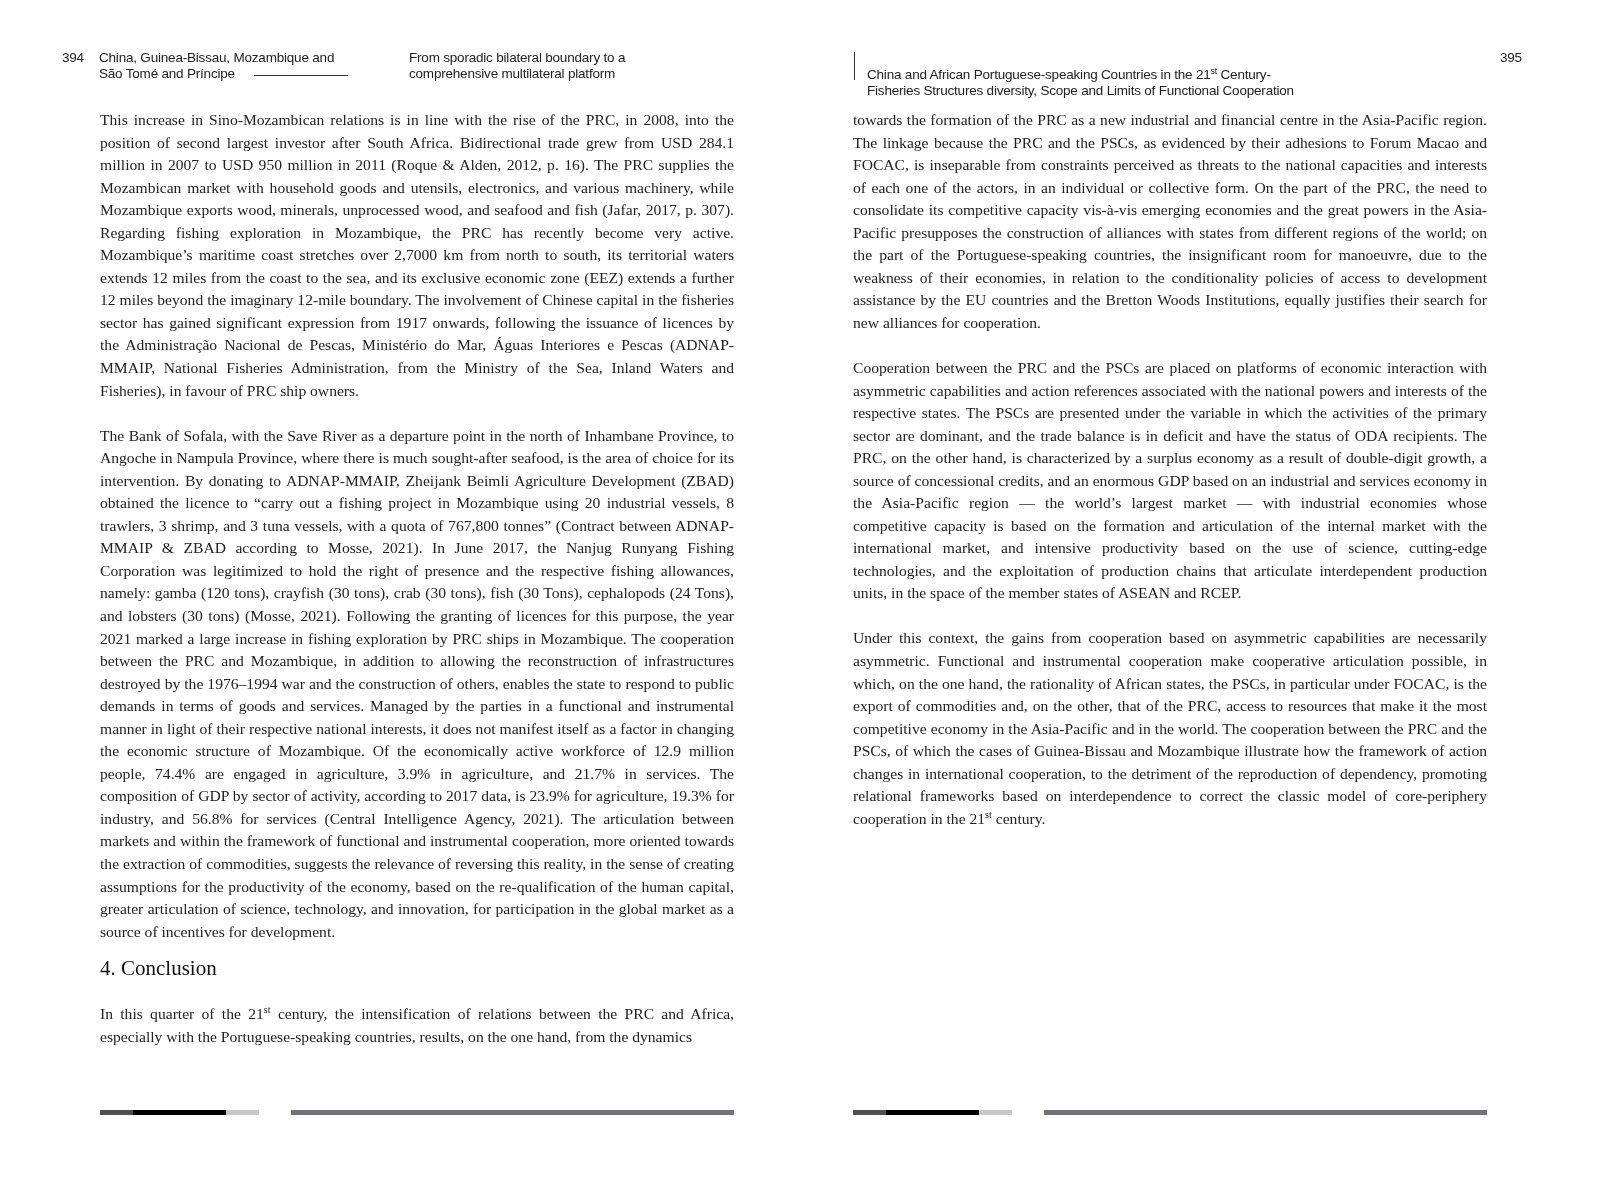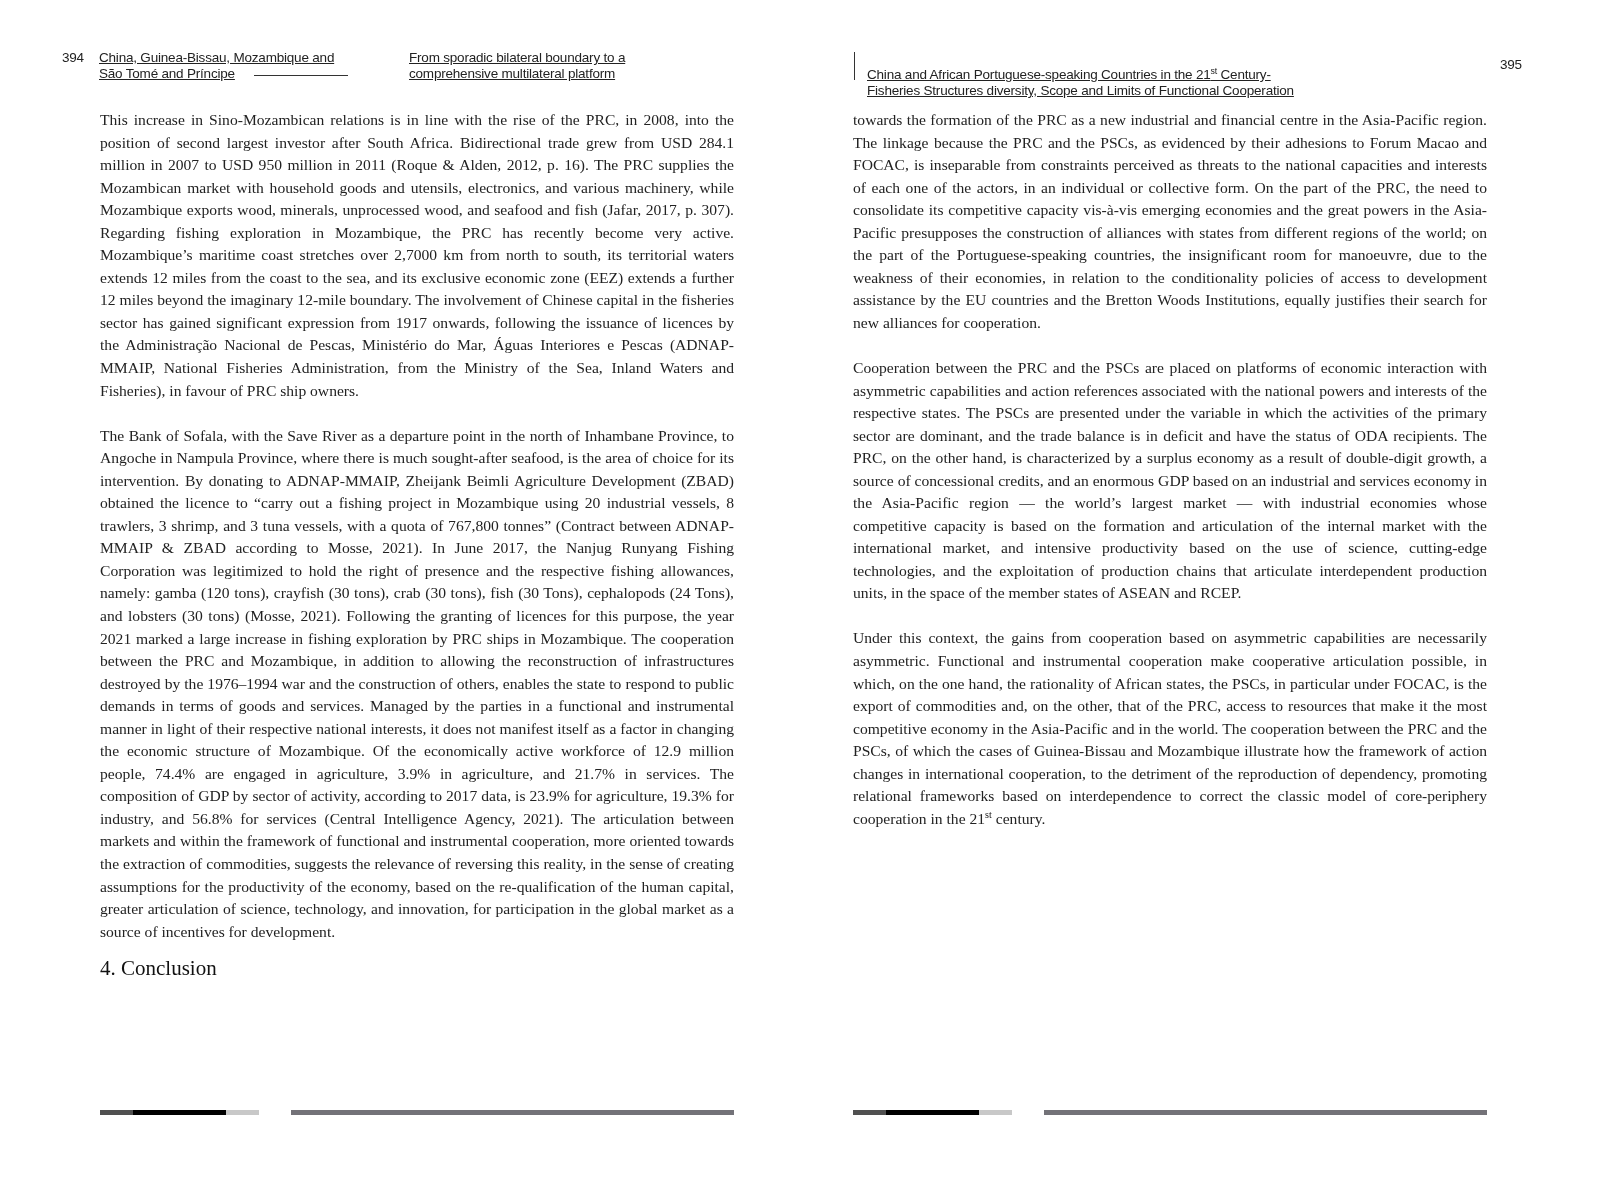--- a/index.html
+++ b/index.html
@@ -4,28 +4,28 @@
 <style>
   html, body { margin:0; padding:0; background:#ffffff; }
   body { width:1600px; height:1200px; position:relative; overflow:hidden;
          font-family:"Liberation Serif", "DejaVu Serif", serif; color:#222; }
   .page { position:absolute; top:8px; height:884px; }
   #page-left { left:0; width:800px; }
   #page-right { left:800px; width:800px; }
 
   .hdr { position:absolute; top:42px; font-family:"Liberation Sans", "DejaVu Sans", sans-serif;
          font-size:13.5px; line-height:16px; color:#222; letter-spacing:-0.2px; }
-  .hdr .line { display:block; white-space:nowrap;text-decoration:underline; }
+  .hdr .line { display:block; white-space:nowrap; }
   #pn-left { left:62px; top:42px; }
   #hdr-left-1 { left:99px; }
   #hdr-left-rule { position:absolute; left:254px; top:67px; width:94px; height:1px; background:#333; }
   #hdr-left-2 { left:409px; }
   #hdr-right-bar { position:absolute; left:54px; top:44px; width:1px; height:28px; background:#333; }
   #hdr-right-1 { left:67px;margin-top:17px; }
-  #pn-right { left:700px; top:42px;margin-top:7px; }
+  #pn-right { left:700px; top:42px; }
   sup { font-size:0.65em; line-height:0; vertical-align:0.55em; }
 
   .body-col { position:absolute; top:101px; width:634px; font-size:15.6px; line-height:22.55px;
               text-align:justify; color:#222; }
   #col-left { left:100px; }
   #col-right { left:53px; }
   .body-col p { margin:0 0 22.5px 0; }
   .body-col p.last { margin-bottom:0; }
 
   #conclusion-heading { font-family:"Liberation Serif", serif; font-weight:normal; font-size:21px;
@@ -50,20 +50,21 @@
   <div id="hdr-left-rule"></div>
   <div class="hdr" id="hdr-left-2">
     <span class="line">From sporadic bilateral boundary to a</span>
     <span class="line">comprehensive multilateral platform</span>
   </div>
 
   <div class="body-col" id="col-left">
     <p>This increase in Sino-Mozambican relations is in line with the rise of the PRC, in 2008, into the position of second largest investor after South Africa. Bidirectional trade grew from USD 284.1 million in 2007 to USD 950 million in 2011 (Roque &amp; Alden, 2012, p. 16). The PRC supplies the Mozambican market with household goods and utensils, electronics, and various machinery, while Mozambique exports wood, minerals, unprocessed wood, and seafood and fish (Jafar, 2017, p. 307). Regarding fishing exploration in Mozambique, the PRC has recently become very active. Mozambique’s maritime coast stretches over 2,7000 km from north to south, its territorial waters extends 12 miles from the coast to the sea, and its exclusive economic zone (EEZ) extends a further 12 miles beyond the imaginary 12-mile boundary. The involvement of Chinese capital in the fisheries sector has gained significant expression from 1917 onwards, following the issuance of licences by the Administração Nacional de Pescas, Ministério do Mar, Águas Interiores e Pescas (ADNAP-MMAIP, National Fisheries Administration, from the Ministry of the Sea, Inland Waters and Fisheries), in favour of PRC ship owners.</p>
     <p style="margin-bottom:0">The Bank of Sofala, with the Save River as a departure point in the north of Inhambane Province, to Angoche in Nampula Province, where there is much sought-after seafood, is the area of choice for its intervention. By donating to ADNAP-MMAIP, Zheijank Beimli Agriculture Development (ZBAD) obtained the licence to “carry out a fishing project in Mozambique using 20 industrial vessels, 8 trawlers, 3 shrimp, and 3 tuna vessels, with a quota of 767,800 tonnes” (Contract between ADNAP-MMAIP &amp; ZBAD according to Mosse, 2021). In June 2017, the Nanjug Runyang Fishing Corporation was legitimized to hold the right of presence and the respective fishing allowances, namely: gamba (120 tons), crayfish (30 tons), crab (30 tons), fish (30 Tons), cephalopods (24 Tons), and lobsters (30 tons) (Mosse, 2021). Following the granting of licences for this purpose, the year 2021 marked a large increase in fishing exploration by PRC ships in Mozambique. The cooperation between the PRC and Mozambique, in addition to allowing the reconstruction of infrastructures destroyed by the 1976–1994 war and the construction of others, enables the state to respond to public demands in terms of goods and services. Managed by the parties in a functional and instrumental manner in light of their respective national interests, it does not manifest itself as a factor in changing the economic structure of Mozambique. Of the economically active workforce of 12.9 million people, 74.4% are engaged in agriculture, 3.9% in agriculture, and 21.7% in services. The composition of GDP by sector of activity, according to 2017 data, is 23.9% for agriculture, 19.3% for industry, and 56.8% for services (Central Intelligence Agency, 2021). The articulation between markets and within the framework of functional and instrumental cooperation, more oriented towards the extraction of commodities, suggests the relevance of reversing this reality, in the sense of creating assumptions for the productivity of the economy, based on the re-qualification of the human capital, greater articulation of science, technology, and innovation, for participation in the global market as a source of incentives for development.</p>
     <h2 id="conclusion-heading">4. Conclusion</h2>
+    <p class="last"><span>In this quarter of the 21</span><sup>st</sup><span> century, the intensification of relations between the PRC and Africa, especially with the Portuguese-speaking countries, results, on the one hand, from the dynamics</span></p>
   </div>
 
   <div class="footer" style="left:100px;width:634px;">
     <div class="seg seg-a" style="left:0;width:33px;"></div>
     <div class="seg seg-b" style="left:33px;width:93px;"></div>
     <div class="seg seg-c" style="left:126px;width:33px;"></div>
     <div class="seg seg-long" style="left:191px;width:443px;"></div>
   </div>
 </div>
 

